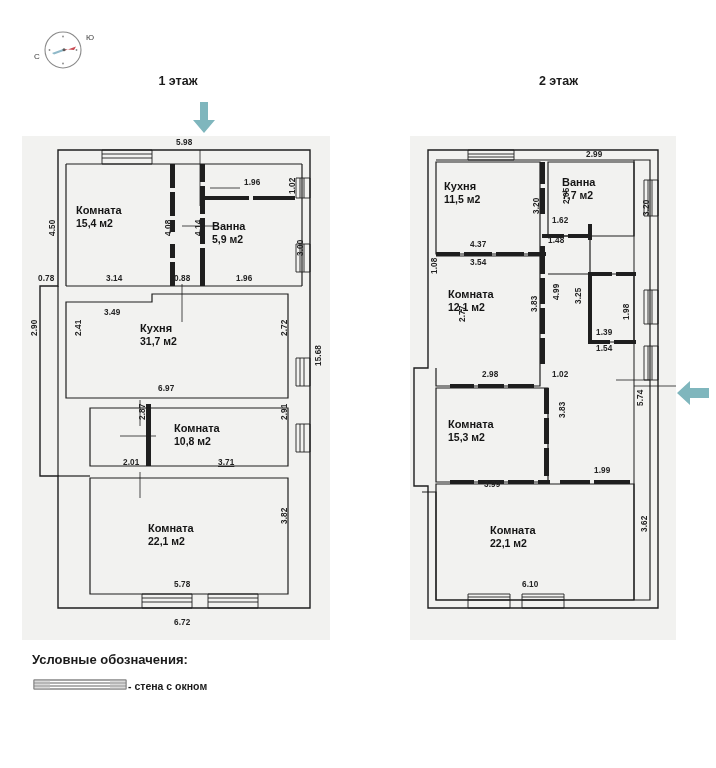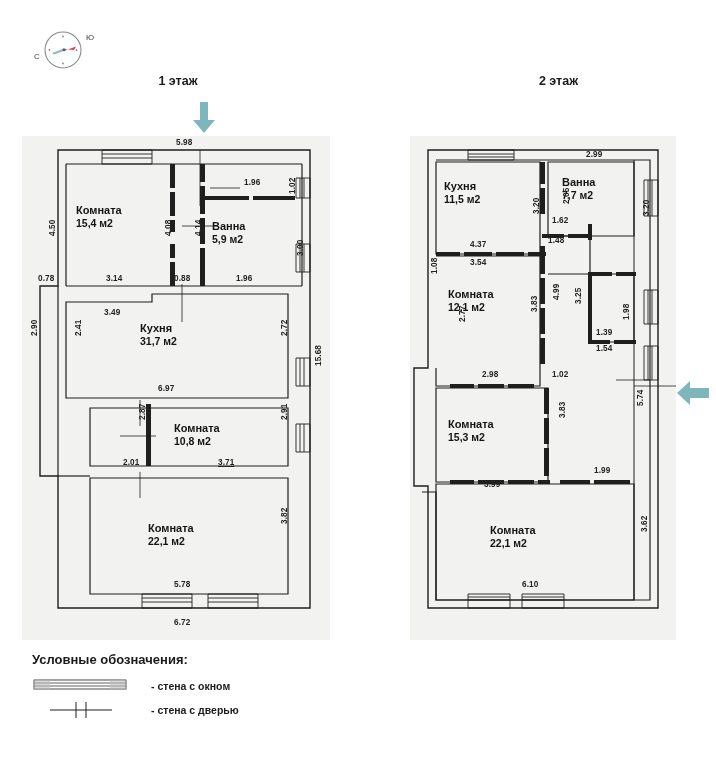--- a/index.html
+++ b/index.html
@@ -68,21 +68,21 @@
     white-space:nowrap;
     letter-spacing:.1px;
   }
   .dim.v{transform-origin:0 0;transform:rotate(-90deg);}
 
   
   .legend{position:absolute;left:32px;top:652px;width:300px;}
   .legend-title{font-size:13px;font-weight:bold;color:#1b1b1b;margin-bottom:7px;}
   .legend-row{display:flex;align-items:center;height:24px;}
   .legend-sym{width:96px;height:18px;position:relative;flex:0 0 96px;}
-  .legend-txt{font-size:10.5px;font-weight:bold;color:#1b1b1b;margin-left:23px;}
+  .legend-txt{font-size:10.5px;font-weight:bold;color:#1b1b1b;margin-left:0;}
 </style>
 </head>
 <body>
 
 <div class="root">
 
 
   <div class="compass">
     <svg width="74" height="52" viewBox="0 0 74 52">
       <circle cx="31" cy="26" r="18" fill="#ffffff" stroke="#8a8a8a" stroke-width="1.1"></circle>
@@ -395,26 +395,16 @@
           <rect x="2" y="3" width="92" height="9" fill="#ffffff" stroke="#1f1f1f" stroke-width="0.8"></rect>
           <line x1="2" y1="6" x2="94" y2="6" stroke="#1f1f1f" stroke-width="0.7"></line>
           <line x1="2" y1="9" x2="94" y2="9" stroke="#1f1f1f" stroke-width="0.7"></line>
           <rect x="2" y="3" width="16" height="9" fill="#b9b9b9" opacity="0.55"></rect>
           <rect x="78" y="3" width="16" height="9" fill="#b9b9b9" opacity="0.55"></rect>
         </svg>
       </div>
       <div class="legend-txt">- стена с окном</div>
     </div>
 
-    <div class="legend-row">
-      <div class="legend-sym">
-        <svg width="96" height="18" viewBox="0 0 96 18">
-          <line x1="18" y1="9" x2="80" y2="9" stroke="#1f1f1f" stroke-width="1"></line>
-          <line x1="44" y1="1" x2="44" y2="17" stroke="#1f1f1f" stroke-width="1"></line>
-          <line x1="54" y1="1" x2="54" y2="17" stroke="#1f1f1f" stroke-width="1"></line>
-        </svg>
-      </div>
-      <div class="legend-txt">- стена с дверью</div>
-    </div>
 
   </div>
 
 </div>
 
 </body></html>

